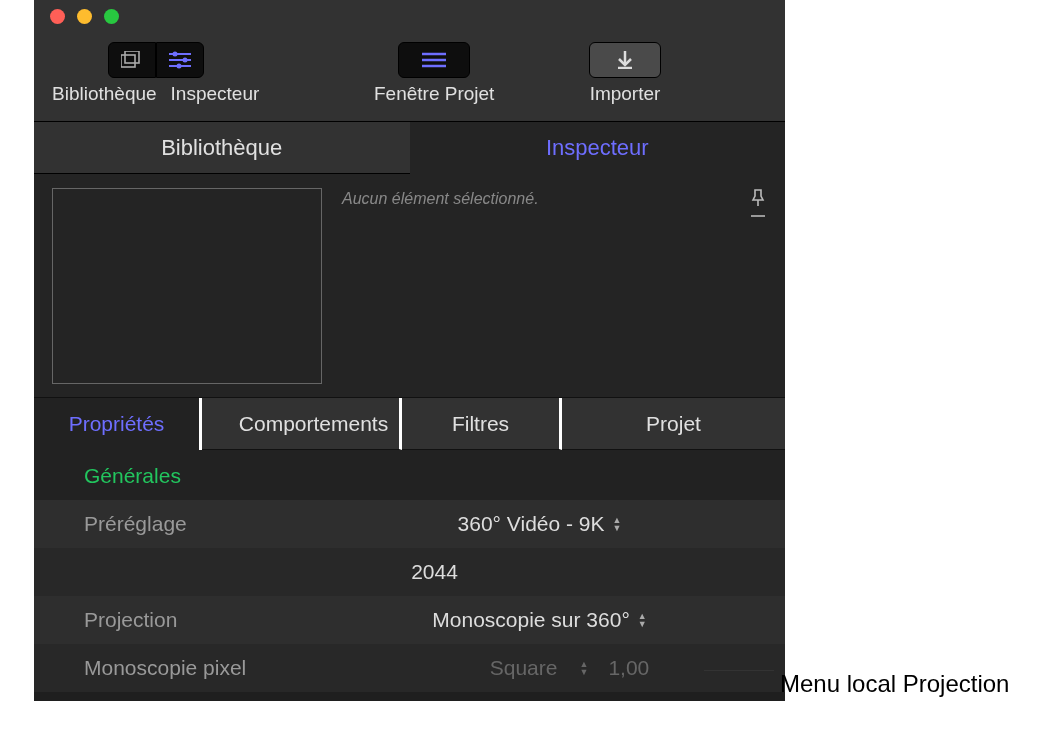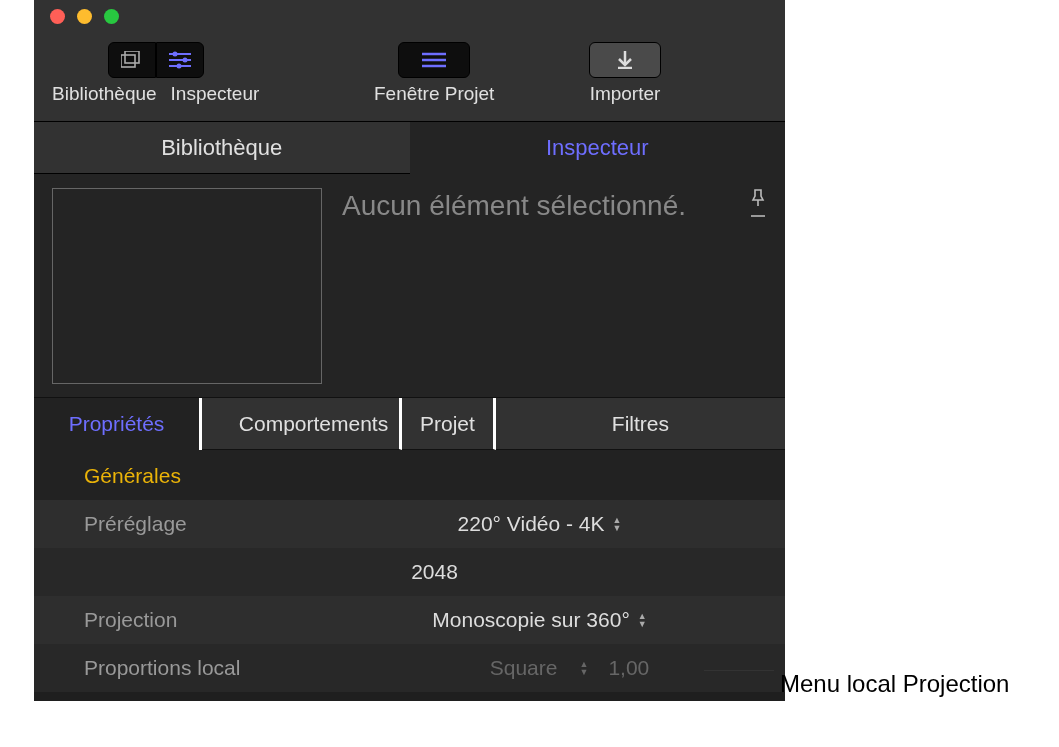--- a/index.html
+++ b/index.html
@@ -107,21 +107,22 @@
     height: 224px;
   }
   .preview-box {
     width: 270px;
     height: 196px;
     border: 1px solid #666;
     background: #242424;
   }
   .preview-text {
     color: #888;
-    font-size: 28px;
+    font-style: italic;
+    font-size: 16px;
     flex: 1;
     padding-top: 2px;
   }
   .pin-icon {
     color: #999;
     font-size: 20px;
     border-bottom: 2px solid #999;
     padding-bottom: 2px;
   }
 
@@ -145,21 +146,21 @@
   .insp-tab.active {
     background: #222;
     color: #6e6eff;
     font-weight: 500;
     border-bottom: none;
   }
   .insp-tab:last-child { flex: 1; border-right: none; }
 
   .section-header {
     padding: 14px 22px 12px 50px;
-    color: #eab308;
+    color: #22c55e;
     font-size: 21px;
     background: #222;
   }
 
   .prop-rows { background: #14b8a6; }
   .prop-row {
     display: flex;
     align-items: center;
     height: 48px;
     padding: 0 0 0 50px;
@@ -285,53 +286,53 @@
     <div class="pin-icon">
       <svg width="14" height="20" viewBox="0 0 14 20">
           <path d="M7 2 L10 2 L10 8 L12 12 L2 12 L4 8 L4 2 Z M7 12 L7 18" fill="none" stroke="#bbb" stroke-width="1.6"></path>
         </svg>
     </div>
   </div>
 
   <div class="inspector-tabs">
     <div class="insp-tab active" style="width:168px;">Propriétés</div>
     <div class="insp-tab" style="width:200px;padding-left:44px;">Comportements</div>
+    <div class="insp-tab" style="width:160px;">Filtres</div>
     <div class="insp-tab">Projet</div>
-    <div class="insp-tab" style="width:160px;">Filtres</div>
   </div>
 
   <div class="section-header">Générales</div>
 
   <div class="prop-rows">
 
     <div class="prop-row">
       <div class="prop-label">Préréglage</div>
       <div class="prop-value-wrap">
-        <span>220° Vidéo - 4K</span>
+        <span>360° Vidéo - 9K</span>
         <span class="stepper-arrows">▲<br>▼</span>
       </div>
     </div>
 
 
     <div class="prop-row">
       <div class="prop-value-wrap">
-        <span>2048</span>
+        <span>2044</span>
       </div>
     </div>
 
     <div class="prop-row">
       <div class="prop-label">Projection</div>
       <div class="prop-value-wrap">
         <span>Monoscopie sur 360°</span>
         <span class="stepper-arrows">▲<br>▼</span>
       </div>
     </div>
 
     <div class="prop-row">
-      <div class="prop-label">Proportions local</div>
+      <div class="prop-label">Monoscopie pixel</div>
       <div class="prop-value-wrap dimmed" style="justify-content:center; padding-left:60px; gap:14px;">
         <span>Square</span>
         <span class="stepper-arrows dimmed">▲<br>▼</span>
         <span style="margin-left:6px;">1,00</span>
       </div>
     </div>
 
   </div>
 
 </div>

